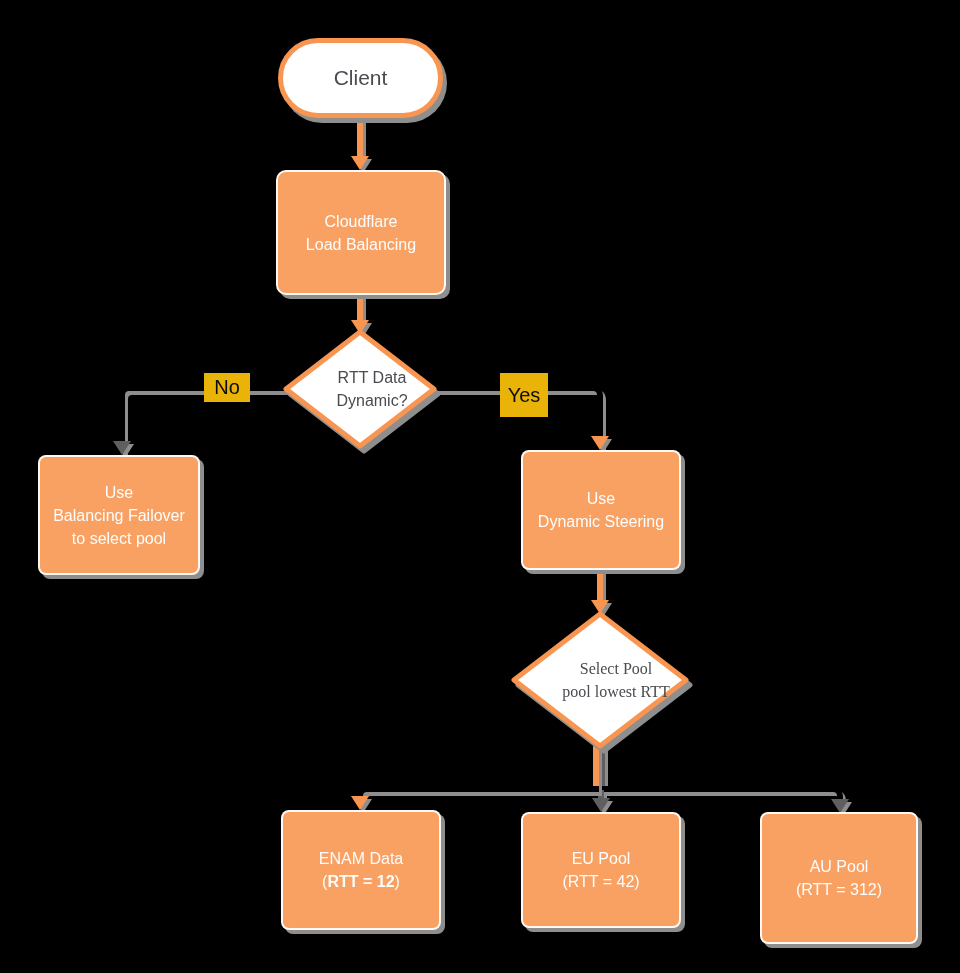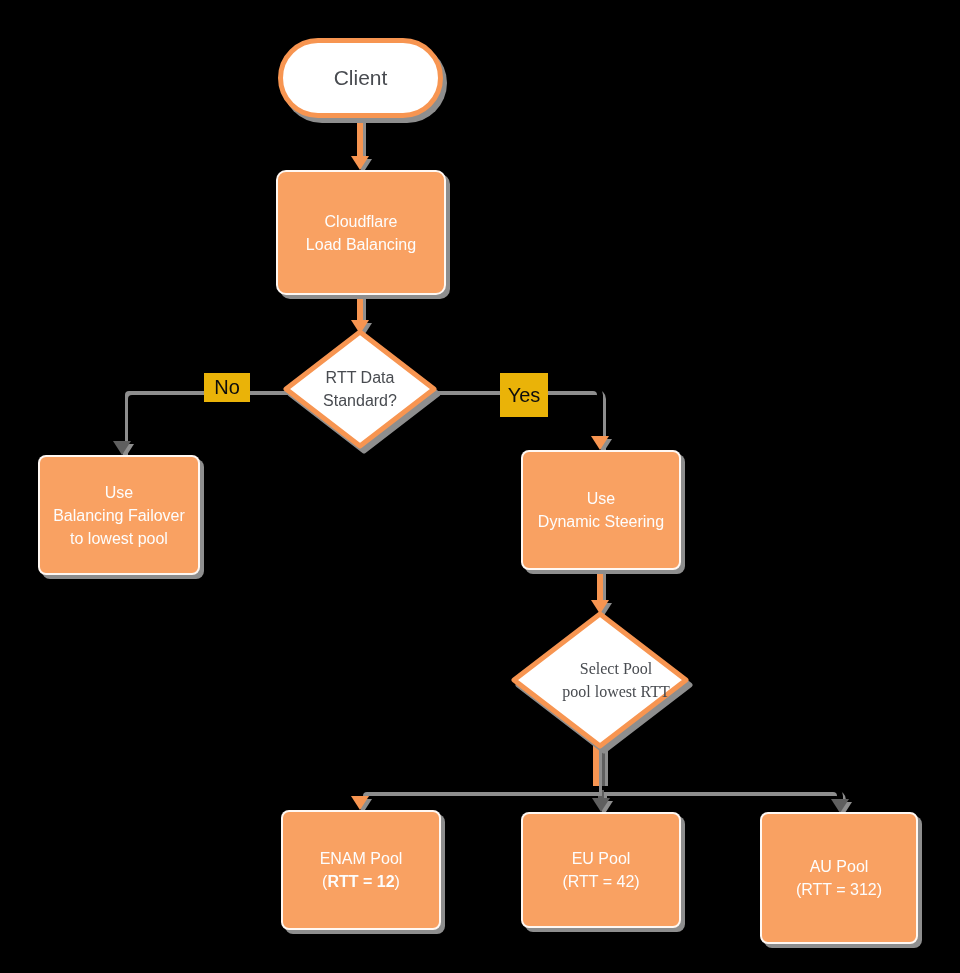--- a/index.html
+++ b/index.html
@@ -106,49 +106,49 @@
 
 <div class="abs obox" style="left:276px;top:170px;width:170px;height:125px;border-radius:10px;">
   <div class="ln">Cloudflare</div>
   <div class="ln">Load Balancing</div>
 </div>
 
 <div class="abs dia-wrap" style="left:282px;top:329px;width:156px;height:120px;">
   <svg width="156" height="120" viewBox="0 0 156 120">
     <polygon points="78,3 152,60 78,117 4,60" fill="#FFFFFF" stroke="#F79551" stroke-width="5" stroke-linejoin="round"></polygon>
   </svg>
-  <div class="abs dia-text" style="left:0;top:0;width:156px;height:120px;">
+  <div class="abs dia-text" style="left:12px;top:0;width:156px;height:120px;">
     <div>RTT Data</div>
-    <div>Standard?</div>
+    <div>Dynamic?</div>
   </div>
 </div>
 
 <div class="abs obox" style="left:38px;top:455px;width:162px;height:120px;">
   <div class="ln">Use</div>
   <div class="ln">Balancing Failover</div>
-  <div class="ln">to lowest pool</div>
+  <div class="ln">to select pool</div>
 </div>
 
 <div class="abs obox" style="left:521px;top:450px;width:160px;height:120px;">
   <div class="ln">Use</div>
   <div class="ln">Dynamic Steering</div>
 </div>
 
 <div class="abs dia-wrap" style="left:510px;top:611px;width:180px;height:138px;">
   <svg width="180" height="138" viewBox="0 0 180 138">
     <polygon points="90,3 176,69 90,135 4,69" fill="#FFFFFF" stroke="#F79551" stroke-width="5" stroke-linejoin="round"></polygon>
   </svg>
   <div class="abs dia-text" style="left:16px;top:0;width:180px;height:138px;font-family:Liberation Serif, serif;">
     <div>Select Pool</div>
     <div>pool lowest RTT</div>
   </div>
 </div>
 
 <div class="abs obox" style="left:281px;top:810px;width:160px;height:120px;">
-  <div class="ln">ENAM Pool</div>
+  <div class="ln">ENAM Data</div>
   <div class="ln"><span>(</span><span class="bold">RTT = 12</span><span>)</span></div>
 </div>
 
 <div class="abs obox" style="left:521px;top:812px;width:160px;height:116px;align-items:center;">
   <div class="ln">EU Pool</div>
   <div class="ln">(RTT = 42)</div>
 </div>
 
 <div class="abs obox" style="left:760px;top:812px;width:158px;height:132px;">
   <div class="ln">AU Pool</div>

